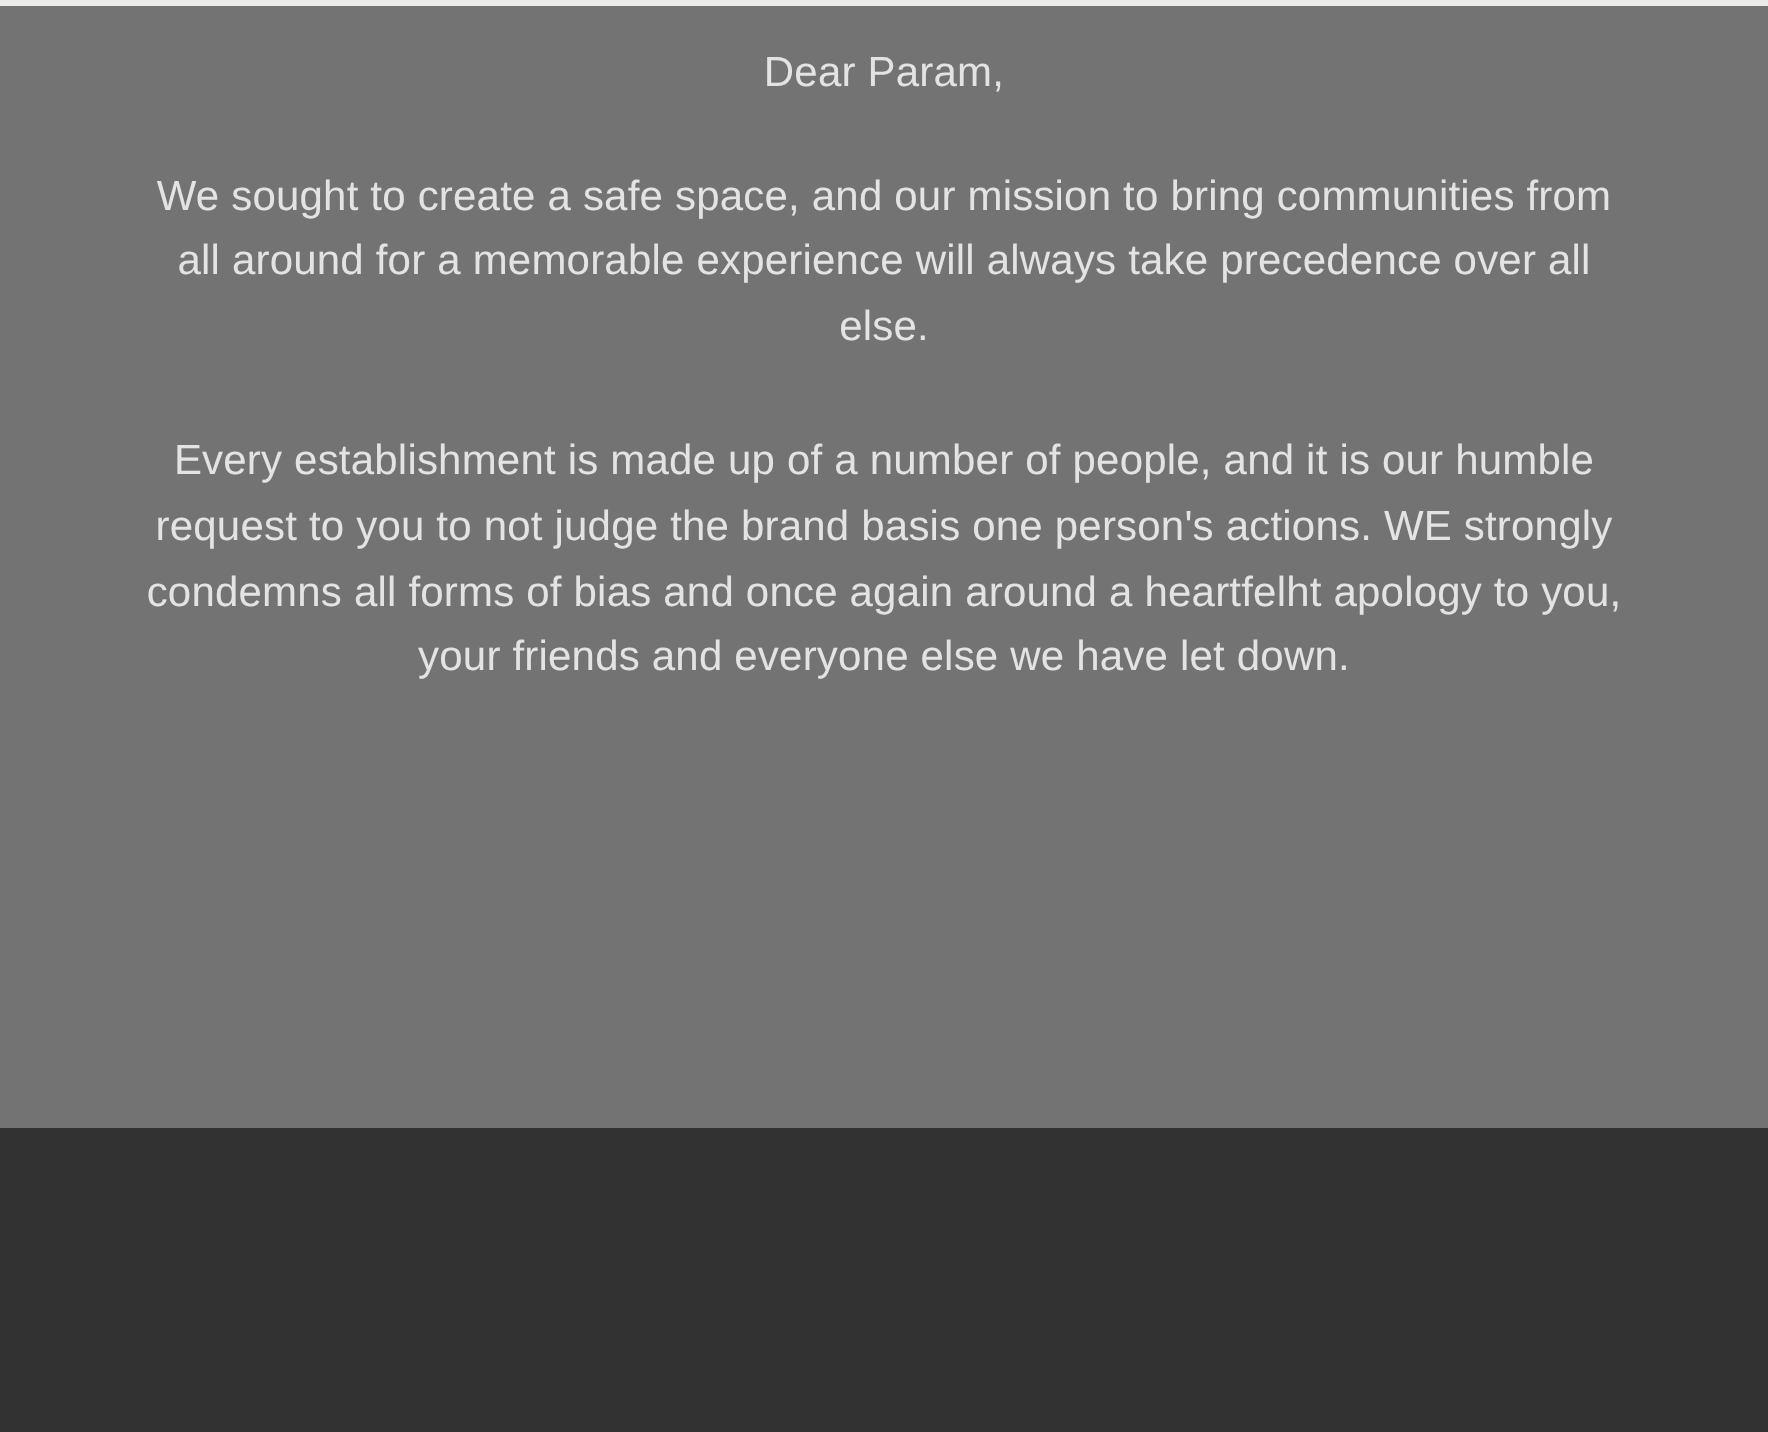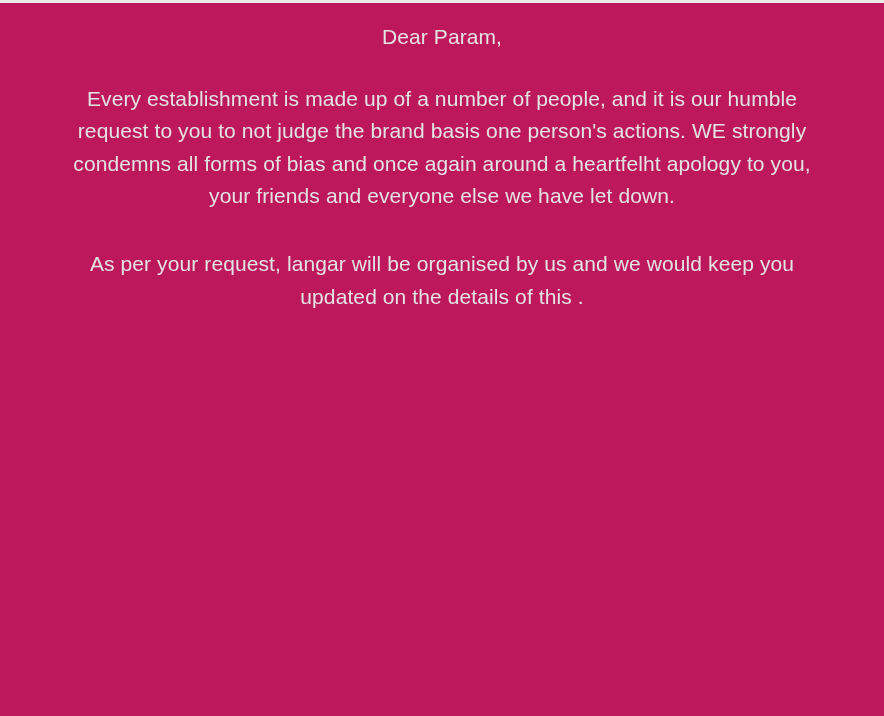--- a/index.html
+++ b/index.html
@@ -9,22 +9,22 @@
   body {
     width: 884px;
     height: 716px;
     background: #323232;
     overflow: hidden;
     font-family: "Liberation Sans", sans-serif;
   }
   .page {
     position: relative;
     width: 884px;
-    height: 716px;
-    background: #be185d;
+    height: 564px;
+    background: #737373;
     box-sizing: border-box;
   }
   .top-strip {
     position: absolute;
     top: 0;
     left: 0;
     width: 100%;
     height: 3px;
     background: #ebebe9;
   }
@@ -50,20 +50,21 @@
     margin-bottom: 0;
   }
 </style>
 </head>
 <body>
 
 <div class="page">
   <div class="top-strip"></div>
   <div class="letter">
     <p class="greeting">Dear Param,</p>
+    <p>We sought to create a safe space, and our mission to bring communities from
+all around for a memorable experience will always take precedence over all
+else.</p>
     <p>Every establishment is made up of a number of people, and it is our humble
 request to you to not judge the brand basis one person's actions. WE strongly
 condemns all forms of bias and once again around a heartfelht apology to you,
 your friends and everyone else we have let down.</p>
-    <p>As per your request, langar will be organised by us and we would keep you
-updated on the details of this .</p>
   </div>
 </div>
 
 </body></html>

